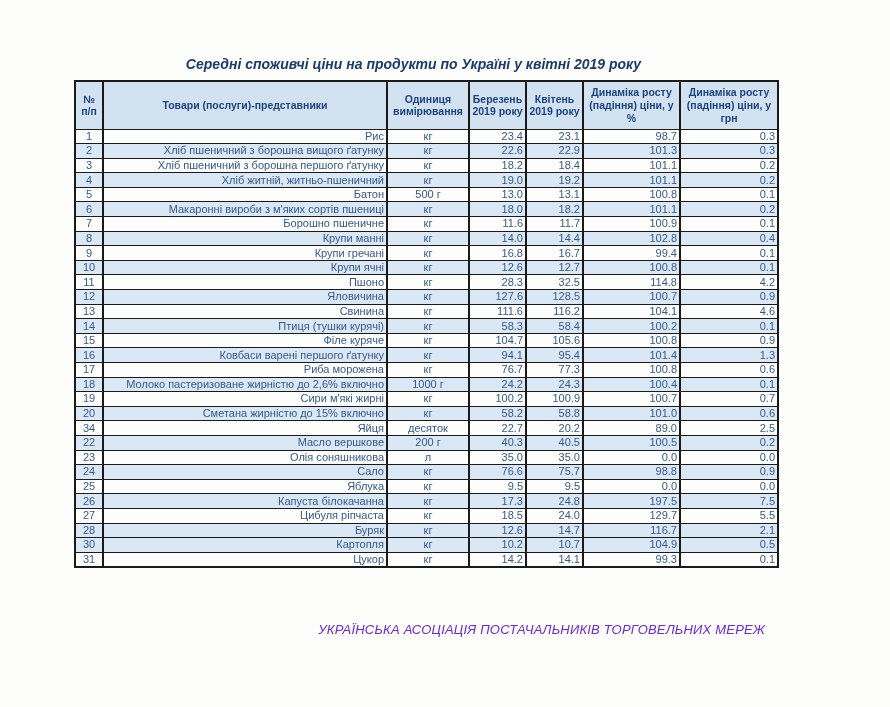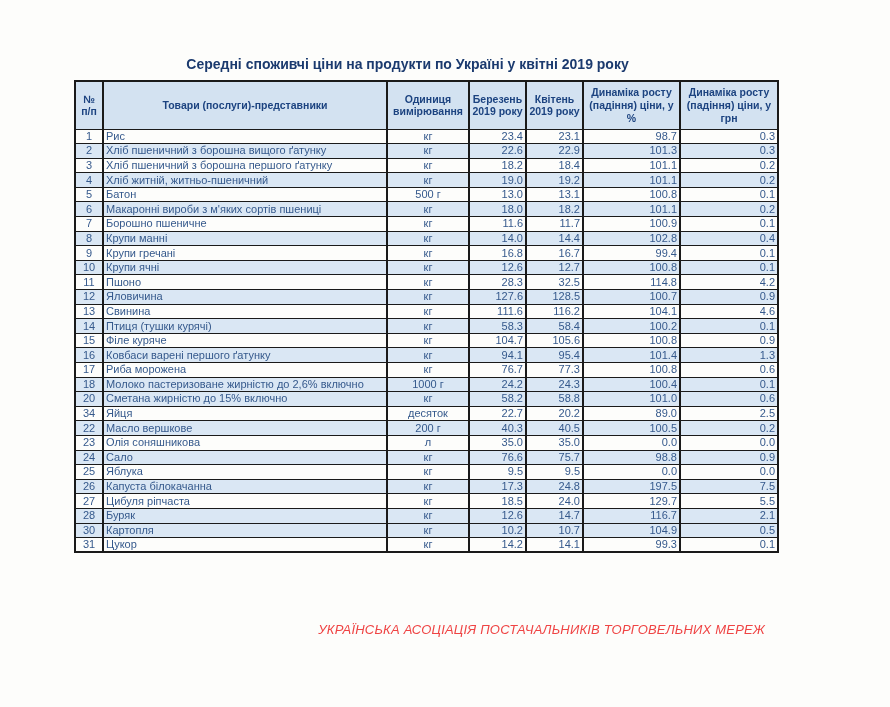--- a/index.html
+++ b/index.html
@@ -15,24 +15,25 @@
   html,body{width:890px;height:707px;}
   body{
     background:var(--page_bg);
     font-family:"Liberation Sans", sans-serif;
     position:relative;
     overflow:hidden;
   }
   .canvas{position:absolute;left:0;top:0;width:890px;height:707px;}
   .title{
     position:absolute;
-    left:56px;top:56px;width:703px;
+    left:62px;top:56px;width:703px;
     text-align:center;
     font-size:14px;font-weight:bold;
     color:var(--title_text);
+    font-style:italic;
   }
   table.prices{
     position:absolute;
     left:62px;top:80px;width:703px;
     border-collapse:collapse;
     table-layout:fixed;
     border:2px solid var(--border);
     margin-left:12px;
   }
   table.prices th{
@@ -57,30 +58,30 @@
     vertical-align:middle;
     border-top:1px solid var(--border);
     border-bottom:1px solid var(--border);
     border-left:2px solid var(--border);
     border-right:2px solid var(--border);
     padding:0 2px;
     white-space:nowrap;
     overflow:hidden;
   }
   table.prices tr.stripe td{background:var(--stripe_bg);}
-  td.l{text-align:left;padding-left:4px;}
+  td.l{text-align:right;padding-left:4px;}
   td.c{text-align:center;}
   td.r{text-align:right;padding-right:2px;}
   .footer{
     position:absolute;
     left:62px;top:622px;width:703px;
     text-align:right;
     font-size:13px;
     font-style:italic;
-    color:#ef4444;
+    color:#6d28d9;
     letter-spacing:0.2px;
   }
 </style>
 </head>
 <body>
 
 <div class="canvas">
   <div class="title">Середні споживчі ціни на продукти по Україні у квітні 2019 року</div>
 
   <table class="prices">
@@ -260,20 +261,29 @@
         </tr>
         <tr class="stripe">
           <td class="c">18</td>
           <td class="l">Молоко пастеризоване жирністю до 2,6% включно</td>
           <td class="c">1000 г</td>
           <td class="r">24.2</td>
           <td class="r">24.3</td>
           <td class="r">100.4</td>
           <td class="r">0.1</td>
         </tr>
+        <tr>
+          <td class="c">19</td>
+          <td class="l">Сири м'які жирні</td>
+          <td class="c">кг</td>
+          <td class="r">100.2</td>
+          <td class="r">100.9</td>
+          <td class="r">100.7</td>
+          <td class="r">0.7</td>
+        </tr>
         <tr class="stripe">
           <td class="c">20</td>
           <td class="l">Сметана жирністю до 15% включно</td>
           <td class="c">кг</td>
           <td class="r">58.2</td>
           <td class="r">58.8</td>
           <td class="r">101.0</td>
           <td class="r">0.6</td>
         </tr>
         <tr>

